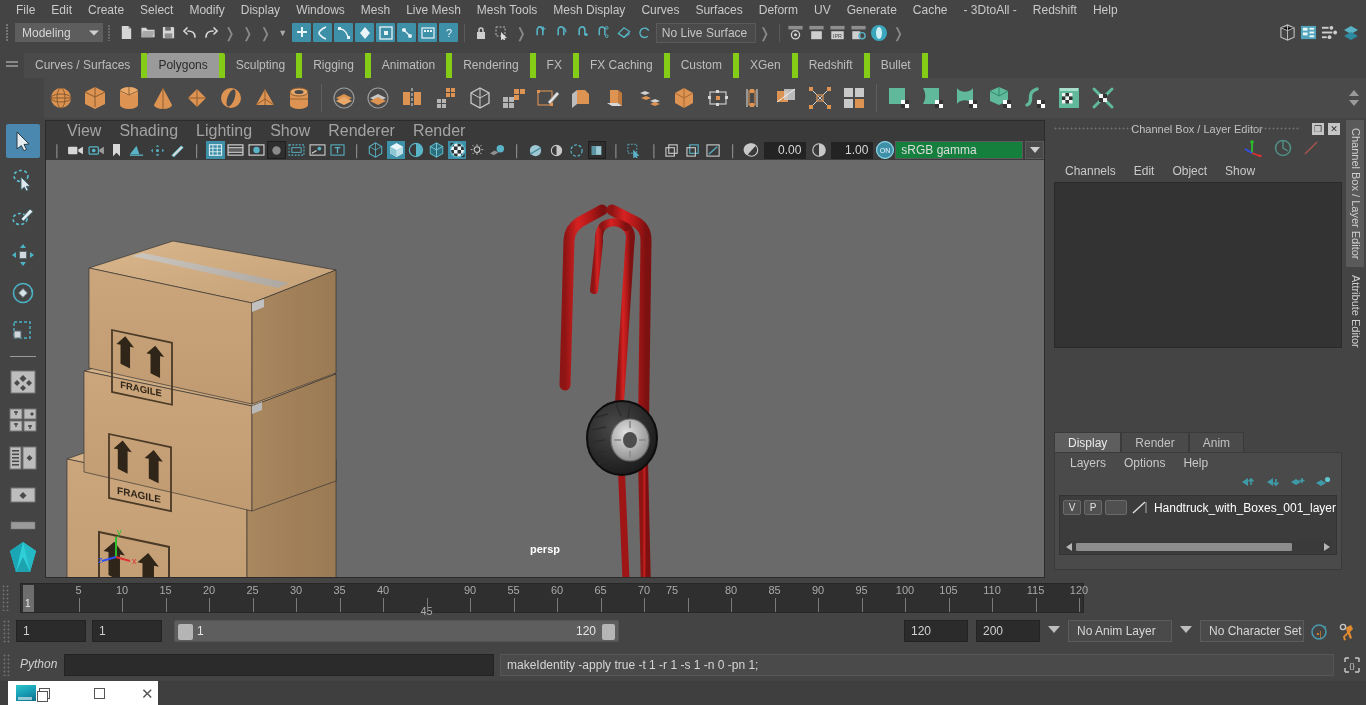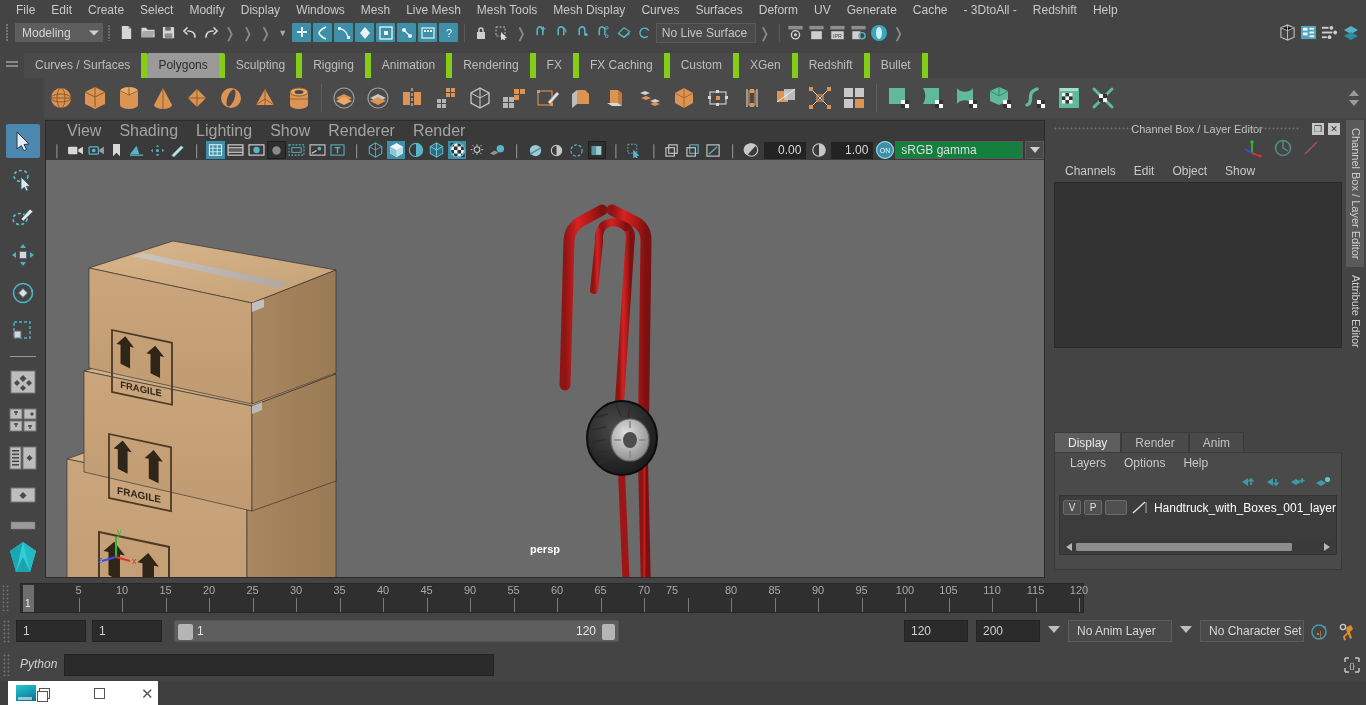--- a/index.html
+++ b/index.html
@@ -1397,21 +1397,21 @@
         <div class="ticklbl" style="left: 188px;">20</div>
         <div class="tick" style="left: 188px;"></div>
         <div class="ticklbl" style="left: 231.5px;">25</div>
         <div class="tick" style="left: 231.5px;"></div>
         <div class="ticklbl" style="left: 275px;">30</div>
         <div class="tick" style="left: 275px;"></div>
         <div class="ticklbl" style="left: 318.5px;">35</div>
         <div class="tick" style="left: 318.5px;"></div>
         <div class="ticklbl" style="left: 362px;">40</div>
         <div class="tick" style="left: 362px;"></div>
-        <div class="ticklbl" style="left: 405.5px;">45</div>
+        <div class="ticklbl" style="left: 405.5px; margin-top: 21px;">45</div>
         <div class="tick" style="left: 405.5px;"></div>
         <div class="ticklbl" style="left: 449px;">90</div>
         <div class="tick" style="left: 449px;"></div>
         <div class="ticklbl" style="left: 492.5px;">55</div>
         <div class="tick" style="left: 492.5px;"></div>
         <div class="ticklbl" style="left: 536px;">60</div>
         <div class="tick" style="left: 536px;"></div>
         <div class="ticklbl" style="left: 579.5px;">65</div>
         <div class="tick" style="left: 579.5px;"></div>
         <div class="ticklbl" style="left: 623px;">70</div>
@@ -1468,20 +1468,21 @@
           <circle cx="5" cy="4" r="2.6" fill="none" stroke="#c8c8c8" stroke-width="1.4"></circle>
           <path d="M13 2l2 4-3 3 2 6-2 1-2-5-3 3 1 3-2 .5-1-4 4-4-1-5z" fill="#e08a30"></path>
         </svg>
     </span>
   </div>
 
   <div class="cmdline">
     <div class="cgrip"></div>
     <div class="clbl">Python</div>
     <div class="cinput"></div>
+    <div class="cresult">makeIdentity -apply true -t 1 -r 1 -s 1 -n 0 -pn 1;</div>
     <div class="cexpand">
       <svg width="18" height="18" viewBox="0 0 18 18">
           <path d="M2 2h4M2 2v4M16 2h-4M16 2v4M2 16h4M2 16v-4M16 16h-4M16 16v-4" stroke="#c8c8c8" stroke-width="1.4" fill="none"></path>
           <text x="9" y="12" font-size="8" fill="#c8c8c8" text-anchor="middle" font-family="Liberation Sans">{}</text>
         </svg>
     </div>
   </div>
 
   <div class="taskbar">
     <div class="tbwin">

